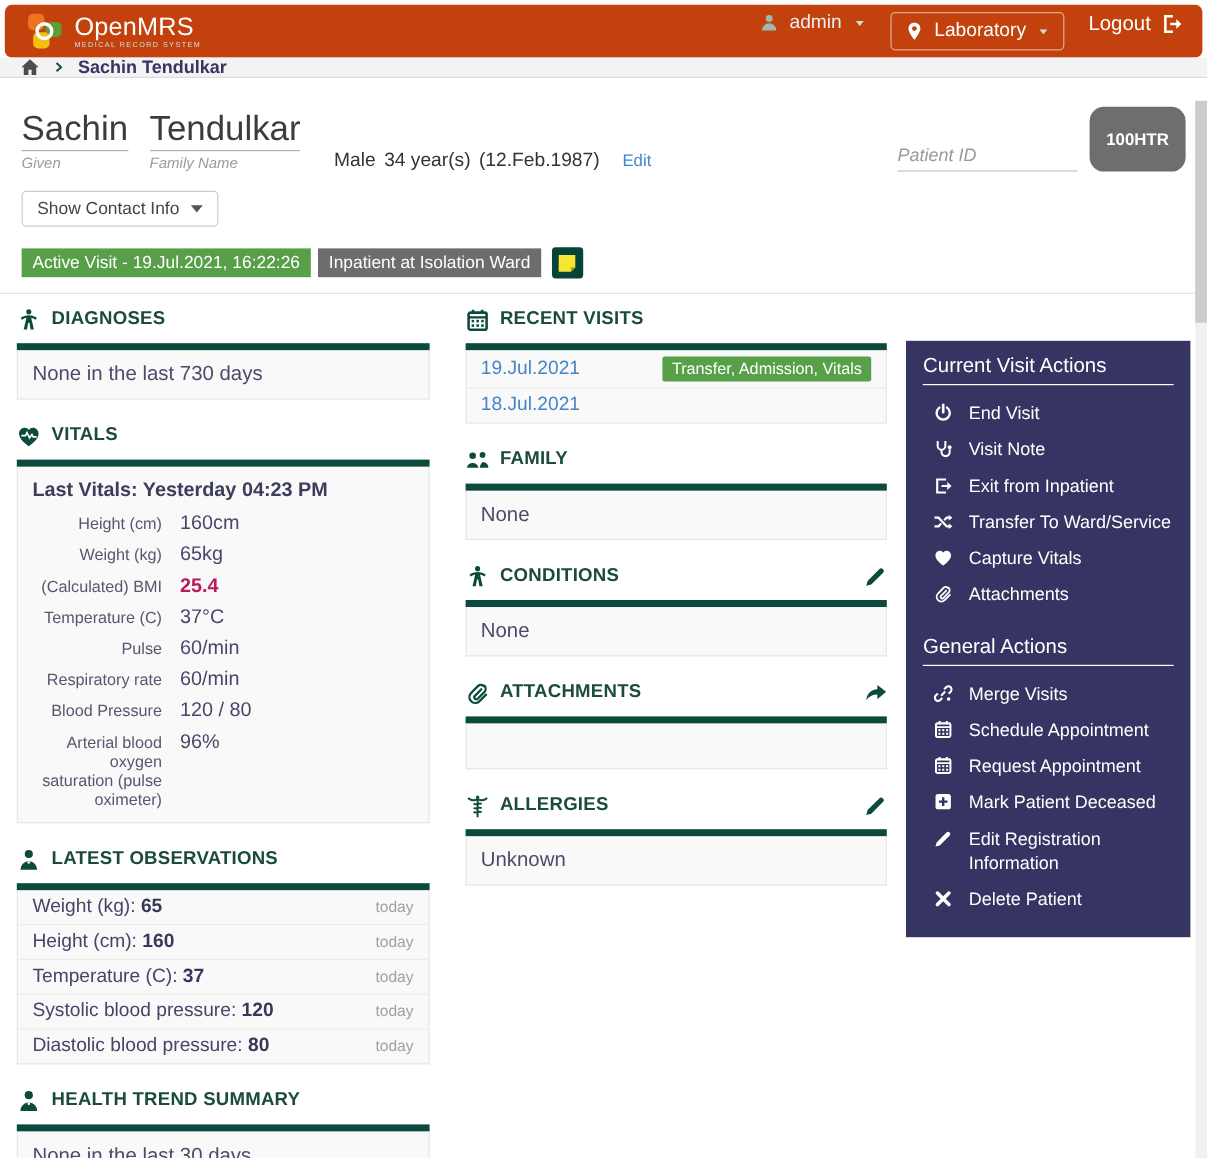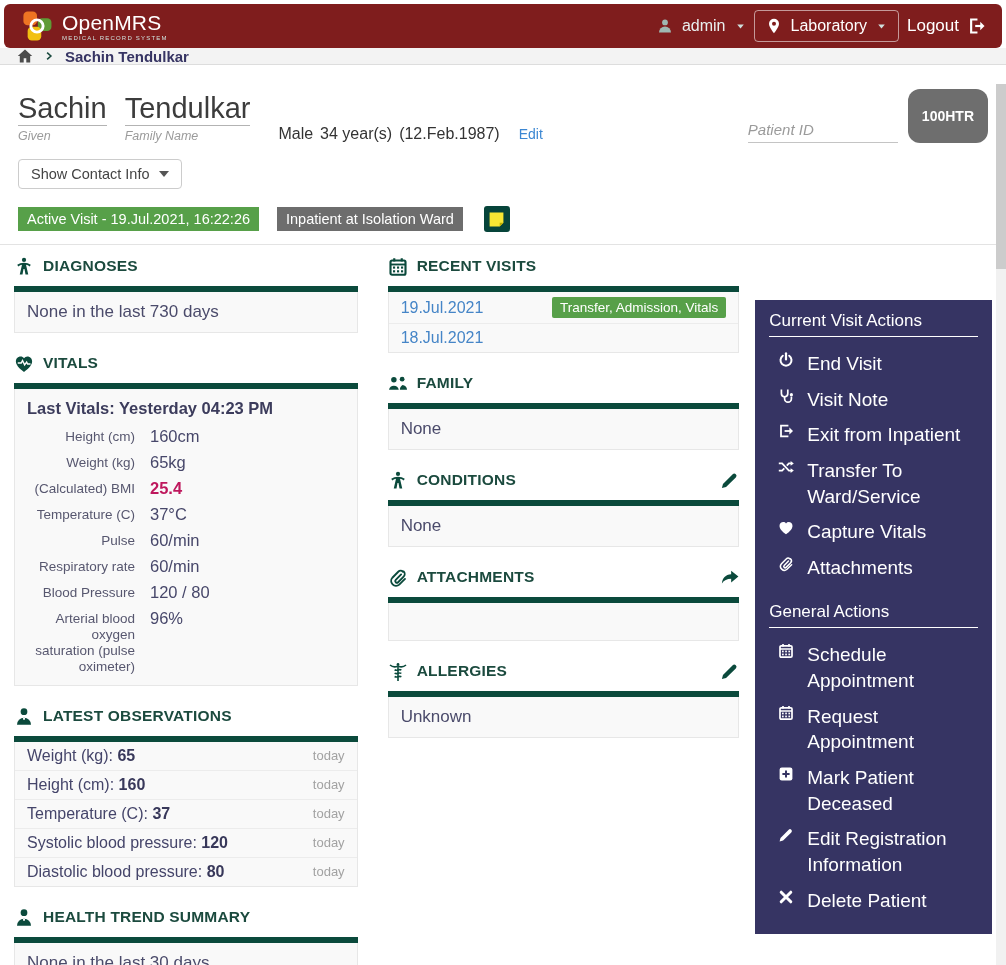--- a/index.html
+++ b/index.html
@@ -1,28 +1,28 @@
 <!DOCTYPE html>
 <html><head>
 <meta charset="utf-8">
 <style>
   * { margin:0; padding:0; box-sizing:border-box; }
   html,body { width:1006px; height:965px; overflow:hidden; background:#fff;
     font-family:"Liberation Sans", sans-serif; color:#333; }
   .page { position:relative; width:1006px; height:965px; }
 
   
-  .topbar { margin:4px 4px 0 4px; height:44px; background:#7f1d1d; border-radius:6px;
+  .topbar { margin:4px 4px 0 4px; height:44px; background:#c2410c; border-radius:6px;
     display:flex; align-items:center; justify-content:space-between; padding:0 16px; }
   .logo { display:flex; align-items:center; gap:8px; cursor:pointer; }
   .logo-mark svg { width:34px; height:34px; display:block; }
   .logo-text { color:#fff; line-height:1; }
   .logo-title { font-size:21px; letter-spacing:.2px; }
   .logo-sub { display:block; font-size:6px; letter-spacing:1.2px; color:#cfe0dc; margin-top:2px; text-align:center; }
-  .topbar-right { display:flex; align-items:center; gap:8px; }
+  .topbar-right { display:flex; align-items:flex-start; gap:20px; }
   .tb-item { display:flex; align-items:center; gap:9px; color:#e9efee; font-size:16px; cursor:pointer; }
   .tb-item .icon svg { width:16px; height:16px; display:block; }
   .user-menu .icon { color:#9fb8b2; }
   .caret { color:#cfe0dc; } .caret svg { width:11px; height:11px; display:block; }
   .location-menu { border:1px solid rgba(255,255,255,.55); border-radius:4px; padding:6px 11px; color:#fff; }
   .location-menu .icon { color:#fff; }
   .logout-btn { color:#fff; font-size:17px; }
   .logout-btn .icon svg { width:18px; height:18px; }
 
   
@@ -43,21 +43,21 @@
   .edit-link { color:#3c87d2; font-size:14px; margin-left:12px; cursor:pointer; }
   .patient-id-wrap { margin-left:auto; margin-top:8px; display:flex; align-items:flex-end; gap:10px; }
   .patient-id-label { font-style:italic; color:#9a9a9a; font-size:15px; border-bottom:1px solid #c4c4c4;
     width:150px; padding-bottom:4px; }
   .patient-id-pill { background:#6e6e6e; color:#fff; font-weight:bold; font-size:14px;
     padding:19px 14px; border-radius:12px; }
   .contact-btn { margin-top:16px; display:inline-flex; align-items:center; gap:9px; background:#fff;
     border:1px solid #ccc; border-radius:4px; padding:6px 12px; font-size:14.5px; color:#444; cursor:pointer; }
   .contact-btn .caret2 { width:0; height:0; border-left:5px solid transparent; border-right:5px solid transparent;
     border-top:6px solid #555; }
-  .tags-row { margin-top:17px; display:flex; align-items:center; gap:18px; }
+  .tags-row { margin-top:17px; display:flex; align-items:center; gap:6px; }
   .tag { color:#fff; font-size:14.5px; padding:4px 9px; }
   .tag-green { background:#57a049; }
   .tag-gray { background:#6d6d6d; }
   .note-btn { width:26px; height:26px; background:#06443a; border-radius:3px; display:flex;
     align-items:center; justify-content:center; cursor:pointer; margin-left:3px; }
   .note-btn svg { width:17px; height:17px; display:block; }
 
   
   .content { display:flex; align-items:flex-start; padding:12px 14px 0 14px; }
   .col-left { width:344px; }
@@ -83,26 +83,26 @@
   .list-box { padding:0; }
   .list-row { display:flex; align-items:center; padding:5px 12px; border-bottom:1px solid #ececec; }
   .list-row:last-child { border-bottom:none; }
   .obs-text { font-size:16px; color:#45456a; }
   .obs-text b { color:#38385a; }
   .obs-time { margin-left:auto; font-size:13px; color:#a2a2a2; }
   .visit-date { font-size:16px; color:#4585c7; cursor:pointer; }
   .visit-tag { margin-left:auto; background:#57a049; color:#fff; font-size:13.5px; padding:3px 8px; border-radius:2px; }
 
   
-  .actions-panel { width:237px; margin-left:16px; margin-top:43px; background:#363463;
+  .actions-panel { width:237px; margin-left:16px; margin-top:27px; background:#363463;
     color:#fff; padding:11px 14px 16px 14px; }
   .panel-title { font-size:17px; padding-bottom:5px; border-bottom:1px solid #fff; margin-bottom:9px; font-weight:normal; }
   .panel-title.second { margin-top:17px; }
   .action-item { display:flex; align-items:flex-start; gap:13px; padding:5px 0 5px 9px;
-    font-size:19px; cursor:pointer; line-height:1.35; }
+    font-size:15px; cursor:pointer; line-height:1.35; }
   .action-item .a-icon { flex:0 0 16px; margin-top:1px; color:#fff; }
   .action-item .a-icon svg { width:16px; height:16px; display:block; }
 
   
   .scrollbar { position:absolute; top:80px; right:0; bottom:0; width:10px; background:#f1f1f1; }
   .scrollbar .thumb { position:absolute; top:0; left:0; width:10px; height:185px; background:#cccccc; }
 </style>
 </head>
 <body>
 
@@ -513,20 +513,31 @@
                 <path d="M12 3a2.7 2.7 0 0 0-3.8 0L3.5 7.8a3.9 3.9 0 0 0 5.5 5.5l4.6-4.6"></path>
                 <path d="M10.5 5.1L6.2 9.5a1.3 1.3 0 0 0 1.9 1.9l4.4-4.5a3 3 0 0 0 0-4.2"></path>
               </svg>
             </span>
             <span>Attachments</span>
           </div>
         </div>
       <h3 class="panel-title second">General Actions</h3>
       <div>
 
+          <div class="action-item">
+            <span class="a-icon">
+              <svg viewBox="0 0 16 16" fill="none" stroke="currentColor" stroke-width="1.8">
+                <path d="M6.3 9.7l3.4-3.4"></path>
+                <path d="M7.2 11.6l-1.7 1.7a2.6 2.6 0 0 1-3.7-3.7l1.7-1.7"></path>
+                <path d="M8.8 4.4l1.7-1.7a2.6 2.6 0 0 1 3.7 3.7l-1.7 1.7"></path>
+                <circle cx="12.5" cy="12.5" r="1.5" fill="currentColor" stroke="none"></circle>
+              </svg>
+            </span>
+            <span>Merge Visits</span>
+          </div>
 
           <div class="action-item">
             <span class="a-icon">
               <svg viewBox="0 0 16 16" fill="none" stroke="currentColor">
                 <rect x="2" y="2.8" width="12" height="11.4" rx="1.2" stroke-width="1.7"></rect>
                 <path d="M2 6h12" stroke-width="1.5"></path>
                 <path d="M5 .9v2.7M11 .9v2.7" stroke-width="1.7"></path>
                 <g fill="currentColor" stroke="none">
                   <rect x="4" y="7.6" width="1.7" height="1.7"></rect>
                   <rect x="7.2" y="7.6" width="1.7" height="1.7"></rect>

